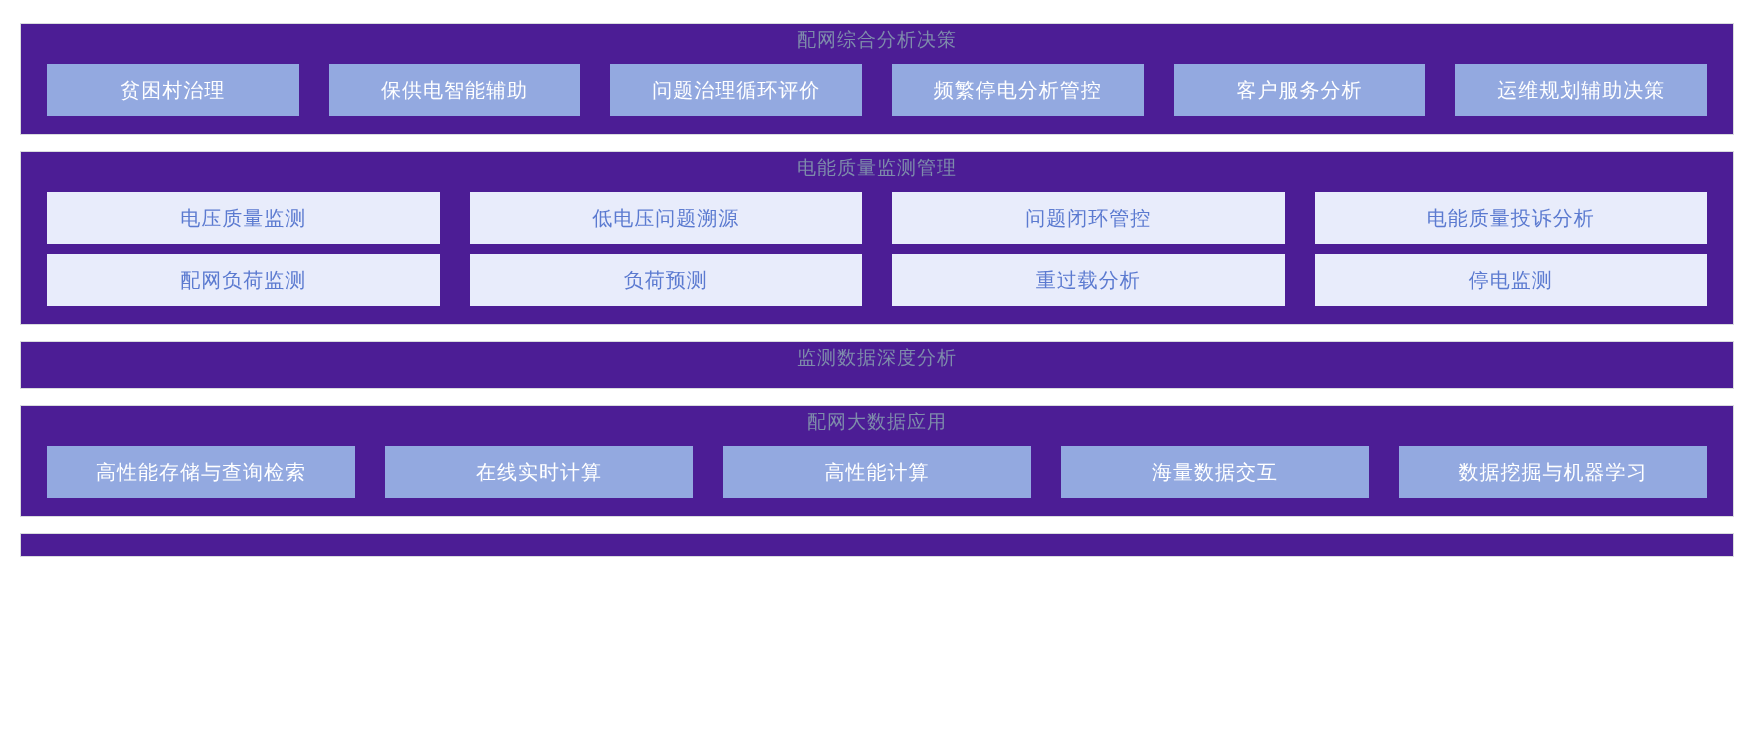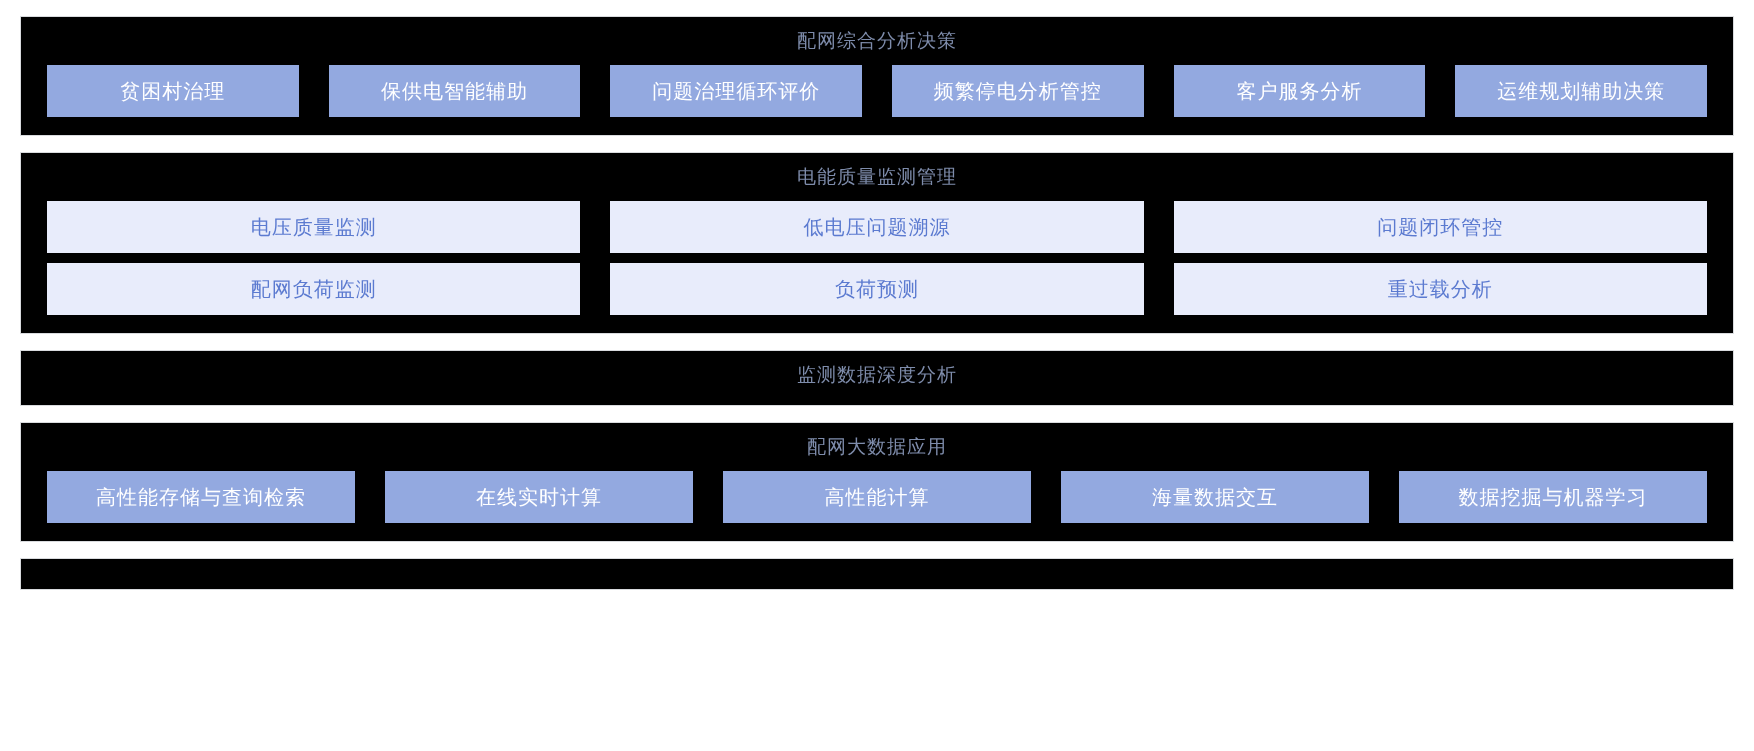--- a/index.html
+++ b/index.html
@@ -11,23 +11,24 @@
   .page {
     box-sizing: border-box;
     width: 1754px;
     height: 751px;
     padding: 16px 20px 10px 20px;
     background: #ffffff;
   }
   .panel {
     box-sizing: border-box;
     border: 1px solid var(--panel-border);
-    background: #000000;
-    padding: 12px 26px 18px 26px;
+    background: #4c1d95;
+    padding: 4px 26px 18px 26px;
     margin-bottom: 16px;
+    margin-top: 7px;
   }
   .panel:last-child { margin-bottom: 0; }
   .panel-title {
     text-align: center;
     font-size: 19px;
     line-height: 24px;
     color: var(--title-text);
     letter-spacing: 1px;
   }
   .rows { margin-top: 12px; }
@@ -79,25 +80,27 @@
       </div>
   </div>
 
   <div class="panel">
     <div class="panel-title">电能质量监测管理</div>
     <div class="rows">
         <div class="btn-row">
           <div class="module-btn btn-lavender">电压质量监测</div>
           <div class="module-btn btn-lavender">低电压问题溯源</div>
           <div class="module-btn btn-lavender">问题闭环管控</div>
+          <div class="module-btn btn-lavender">电能质量投诉分析</div>
         </div>
         <div class="btn-row">
           <div class="module-btn btn-lavender">配网负荷监测</div>
           <div class="module-btn btn-lavender">负荷预测</div>
           <div class="module-btn btn-lavender">重过载分析</div>
+          <div class="module-btn btn-lavender">停电监测</div>
         </div>
       </div>
   </div>
 
   <div class="panel">
     <div class="panel-title">监测数据深度分析</div>
   </div>
 
   <div class="panel">
     <div class="panel-title">配网大数据应用</div>

